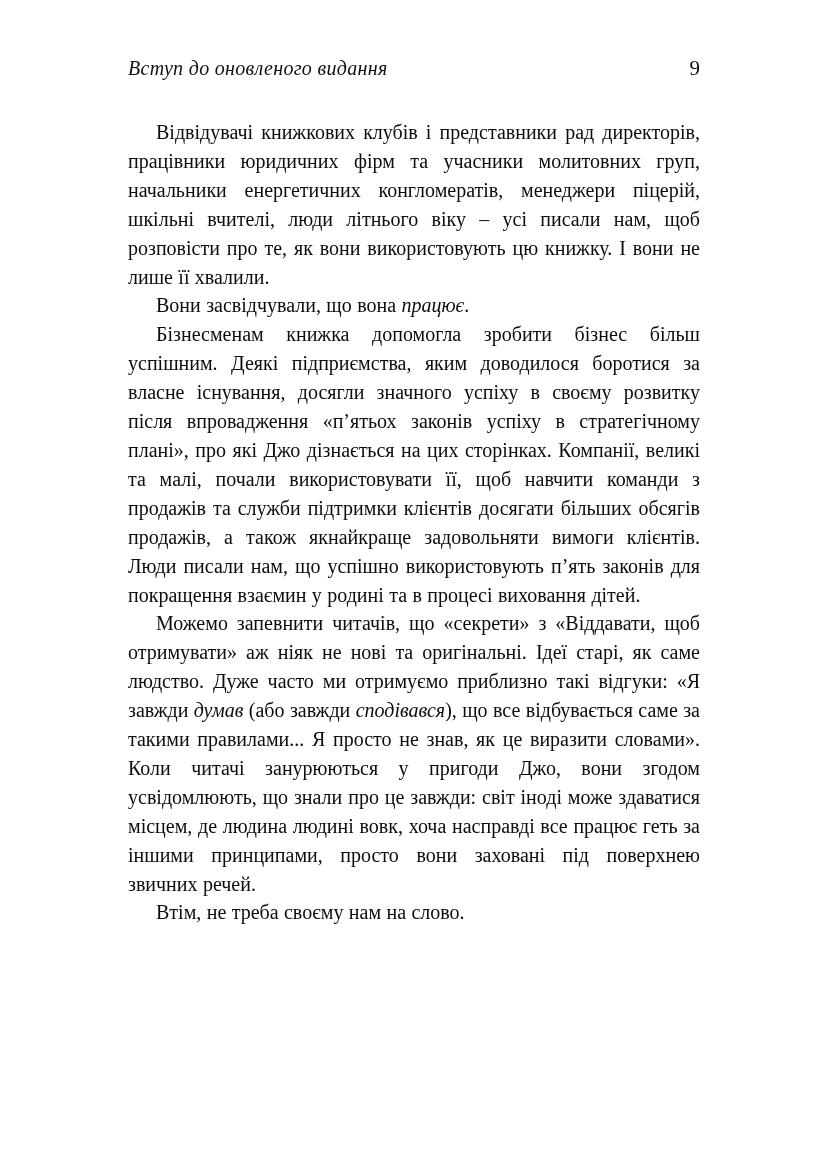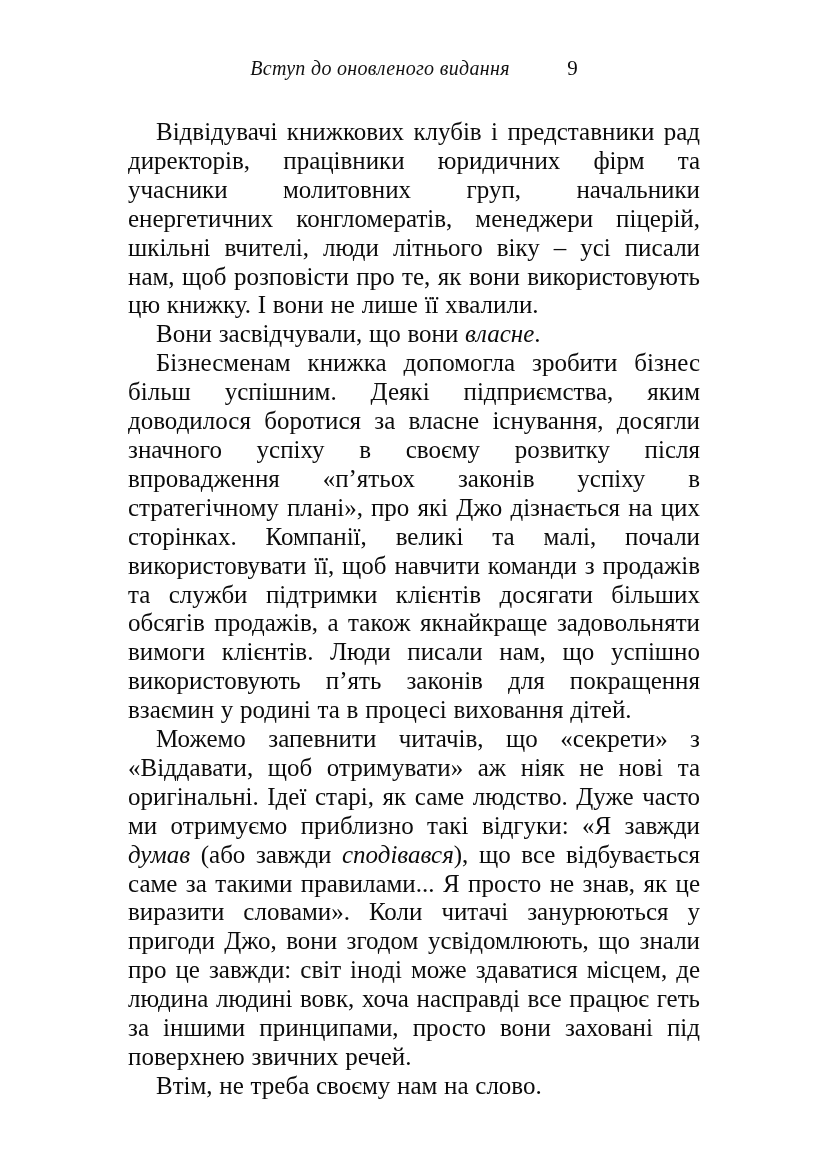--- a/index.html
+++ b/index.html
@@ -19,21 +19,21 @@
   }
 
   
   .running-head {
     position: absolute;
     left: 128px;
     top: 56px;
     width: 572px;
     display: flex;
     align-items: baseline;
-    justify-content: center;
+    justify-content: space-between;
   }
   .running-head-title {
     font-style: italic;
     font-size: 20px;
     letter-spacing: 0.3px;
     color: #111111;
     white-space: nowrap;
   }
   .running-head-folio {
     font-size: 21px;
@@ -46,21 +46,21 @@
 
   
   .textblock {
     position: absolute;
     left: 128px;
     top: 118px;
     width: 572px;
   }
   p.para {
     margin: 0;
-    font-size: 25px;
+    font-size: 20px;
     line-height: 28.9px;
     text-align: justify;
     text-indent: 28px;
     hyphens: manual;
     -webkit-hyphens: manual;
     word-spacing: 0.02em;
   }
   p.para .it {
     font-style: italic;
   }
@@ -70,19 +70,19 @@
 
 <div class="page" style="background: rgb(255, 255, 255); color: rgb(12, 12, 12);">
 
   <div class="running-head">
     <span class="running-head-title">Вступ до оновленого видання</span>
     <span class="running-head-folio">9</span>
   </div>
 
   <div class="textblock" id="textblock">
       <p class="para"><span>Відвідувачі книжкових клубів і представники рад директорів, працівники юридичних фірм та учасники молитовних груп, начальники енергетичних конгломератів, менеджери піцерій, шкільні вчителі, люди літнього віку – усі писали нам, щоб розповісти про те, як вони використовують цю книжку. І вони не лише її хвалили.</span></p>
-      <p class="para"><span>Вони засвідчували, що вони </span><span class="it">власне</span><span>.</span></p>
+      <p class="para"><span>Вони засвідчували, що вона </span><span class="it">працює</span><span>.</span></p>
       <p class="para"><span>Бізнесменам книжка допомогла зробити бізнес більш успішним. Деякі підприємства, яким доводилося боротися за власне існування, досягли значного успіху в своєму розвитку після впровадження «п’ятьох законів успіху в стратегічному плані», про які Джо дізнається на цих сторінках. Компанії, великі та малі, почали використовувати її, щоб навчити команди з продажів та служби підтримки клієнтів досягати більших обсягів продажів, а також якнайкраще задовольняти вимоги клієнтів. Люди писали нам, що успішно використовують п’ять законів для покращення взаємин у родині та в процесі виховання дітей.</span></p>
       <p class="para"><span>Можемо запевнити читачів, що «секрети» з «Віддавати, щоб отримувати» аж ніяк не нові та оригінальні. Ідеї старі, як саме людство. Дуже часто ми отримуємо приблизно такі відгуки: «Я завжди </span><span class="it">думав</span><span> (або завжди </span><span class="it">сподівався</span><span>), що все відбувається саме за такими правилами... Я просто не знав, як це виразити словами». Коли читачі занурюються у пригоди Джо, вони згодом усвідомлюють, що знали про це завжди: світ іноді може здаватися місцем, де людина людині вовк, хоча насправді все працює геть за іншими принципами, просто вони заховані під поверхнею звичних речей.</span></p>
       <p class="para"><span>Втім, не треба своєму нам на слово.</span></p>
     </div>
 
 </div>
 
 </body></html>

